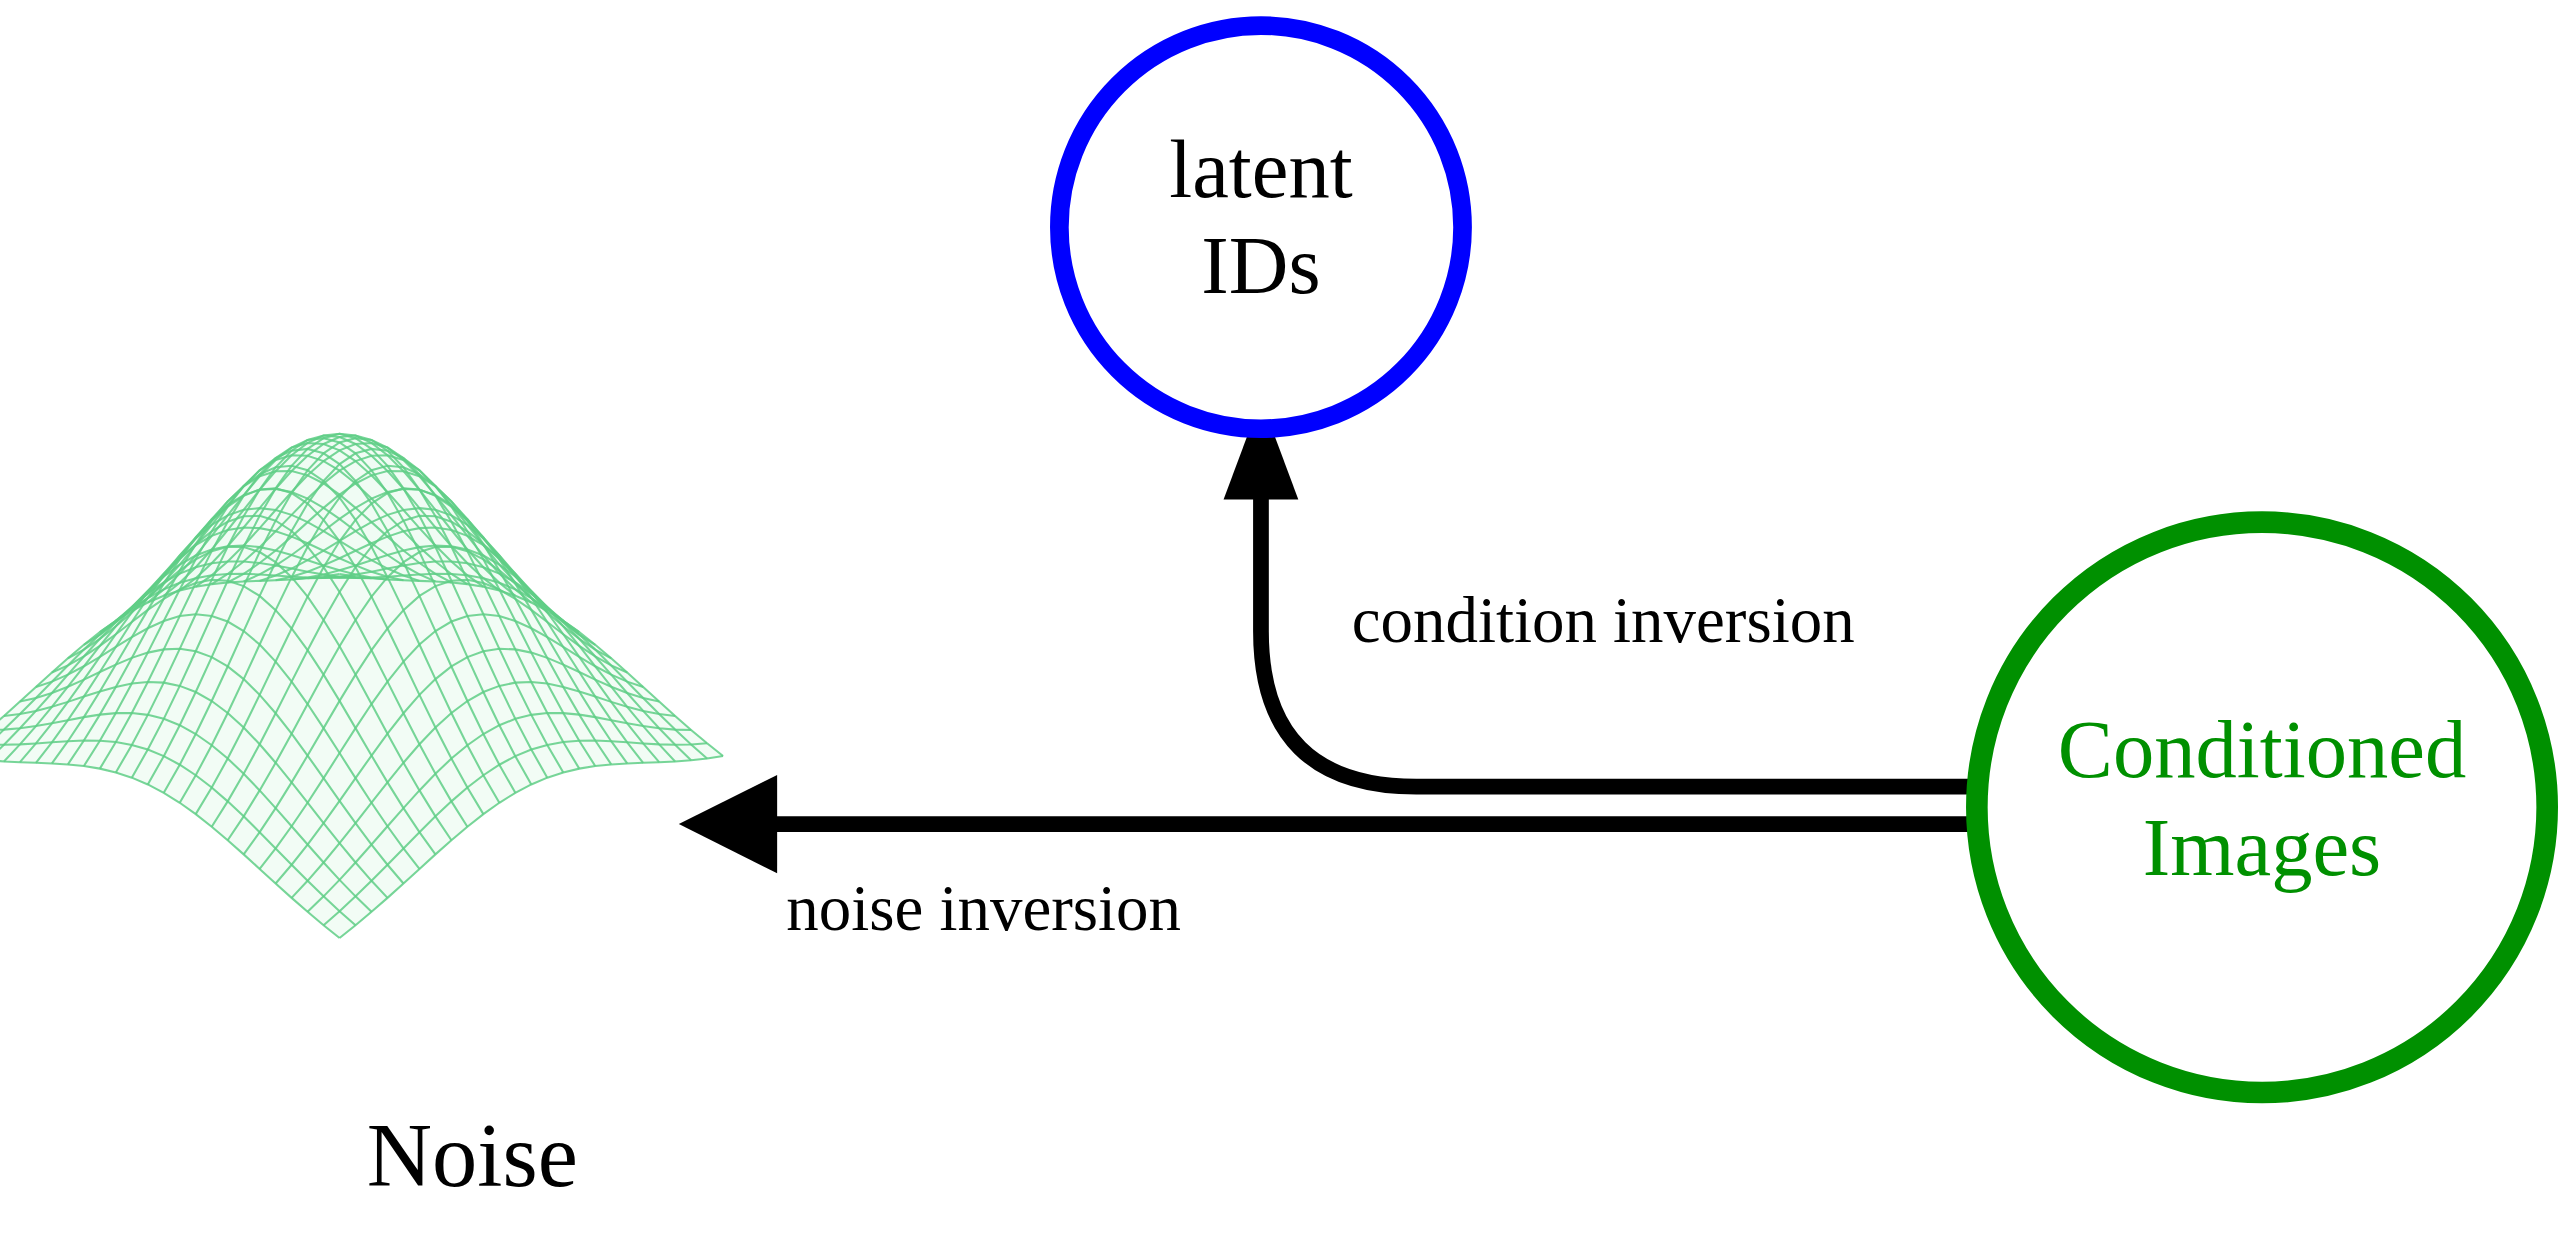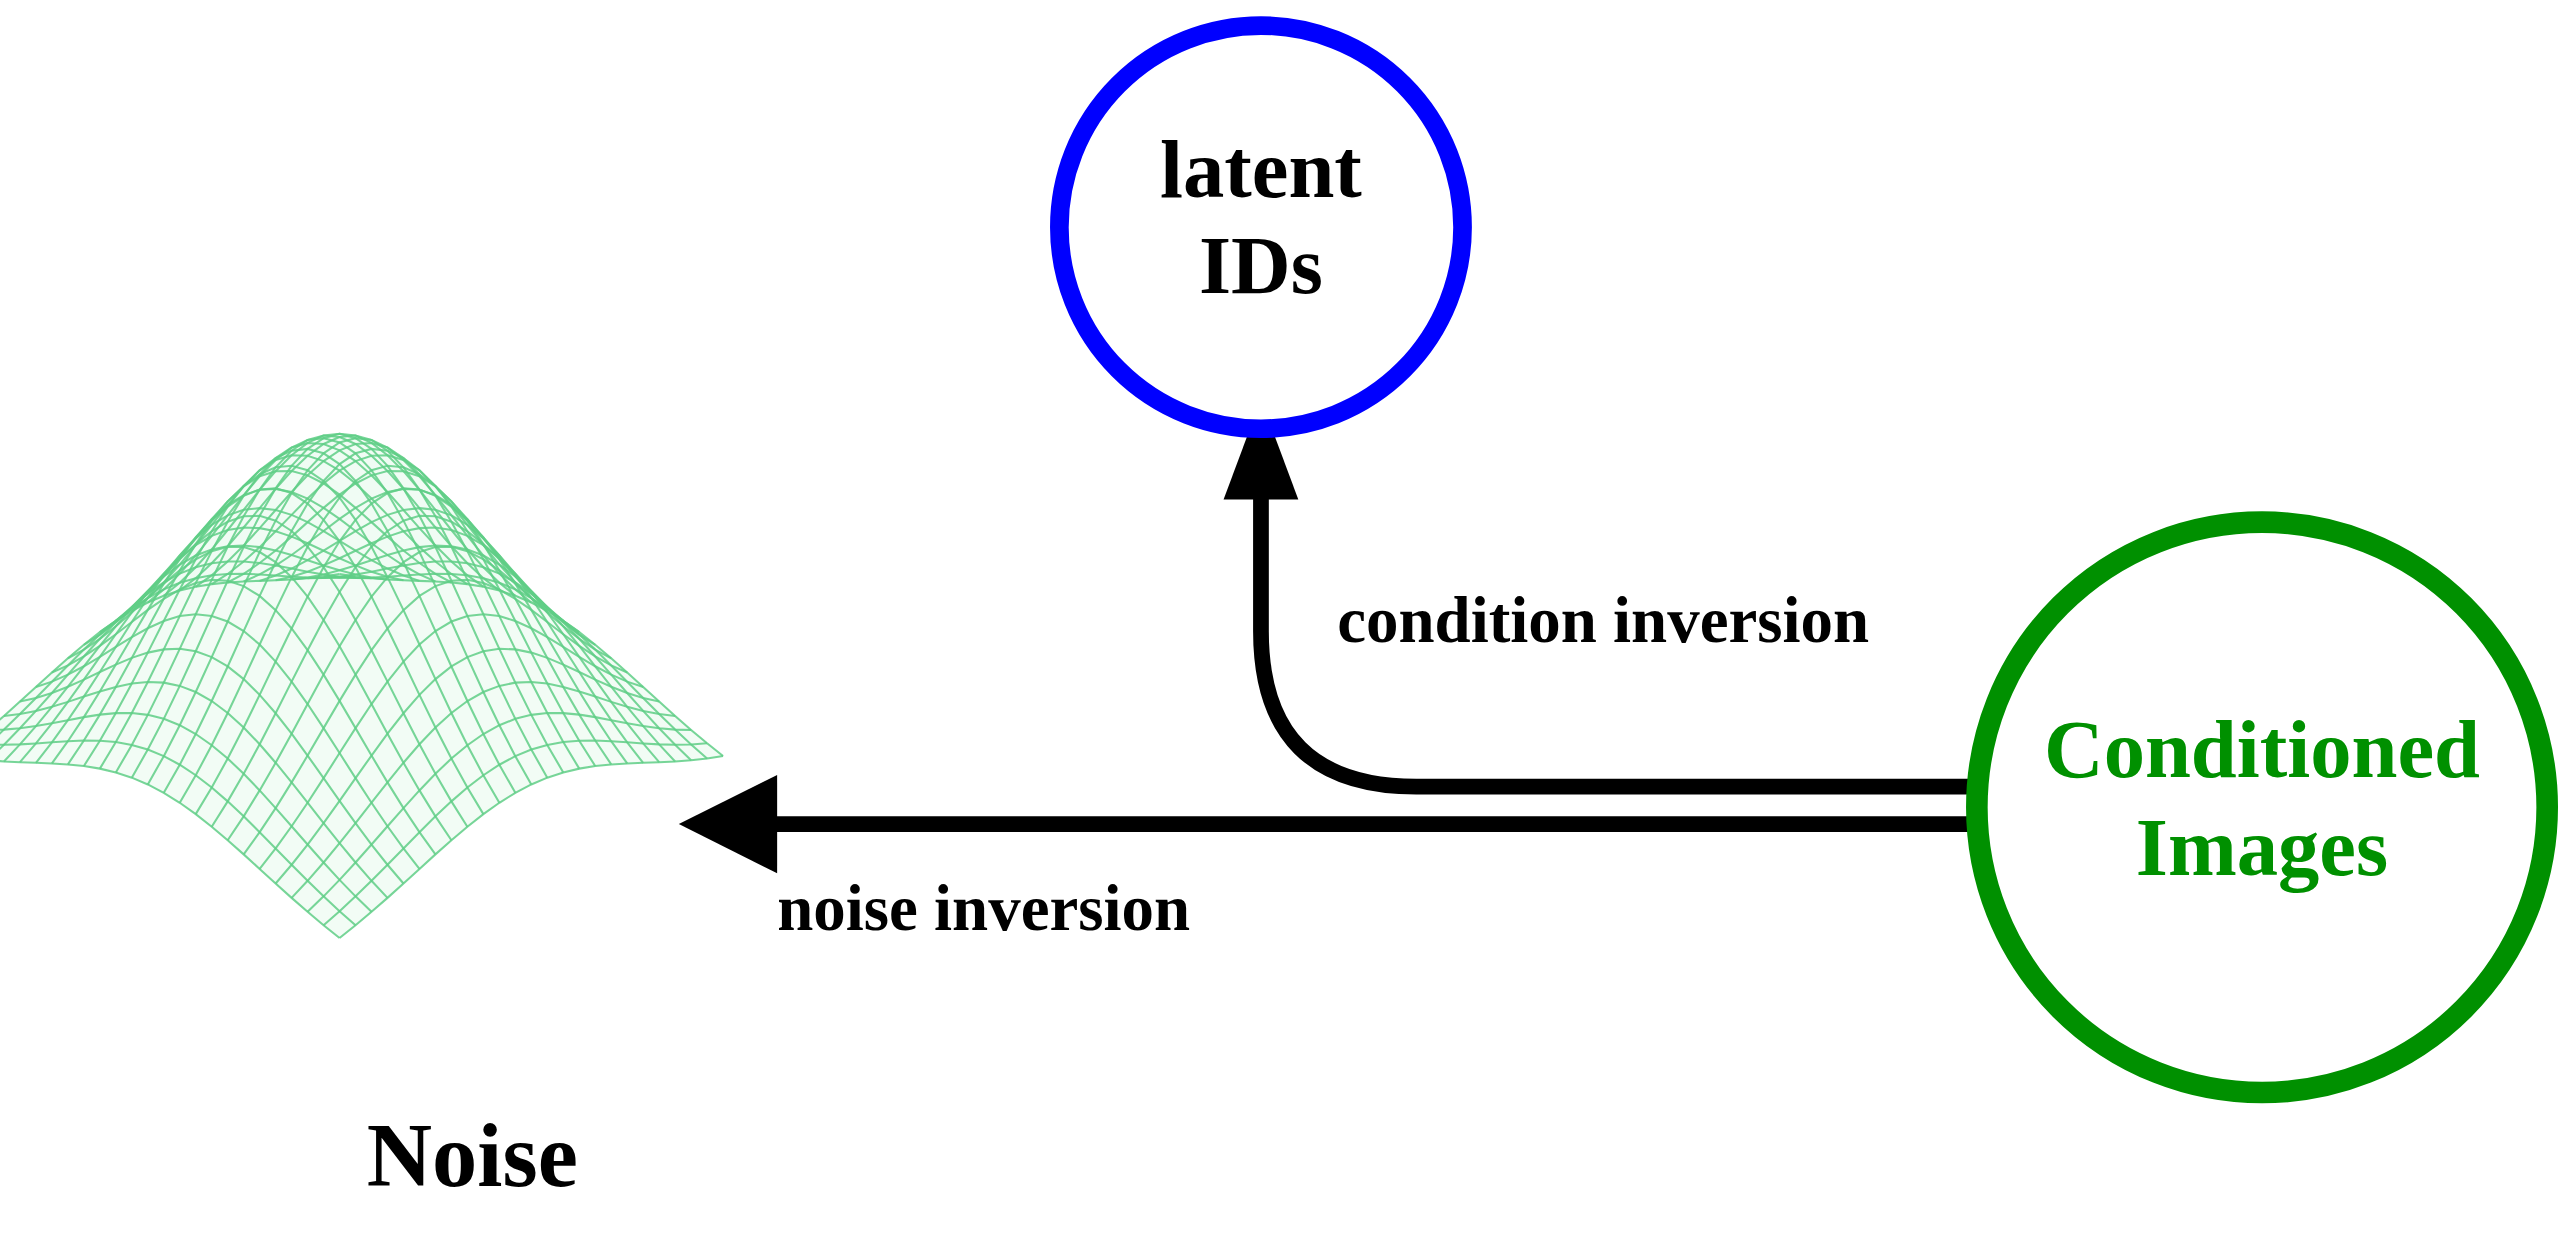--- a/index.html
+++ b/index.html
@@ -11,21 +11,20 @@
     width: 2576px;
     height: 1241px;
     overflow: hidden;
     font-family: "Liberation Serif", "DejaVu Serif", serif;
   }
   #diagram-root {
     position: relative;
     width: 2576px;
     height: 1241px;
     background: #ffffff;
-    font-weight: bold;
   }
   svg.canvas {
     position: absolute;
     top: 0;
     left: 0;
     width: 2576px;
     height: 1241px;
   }
   .node-text {
     font-family: "Liberation Serif", "DejaVu Serif", serif;

